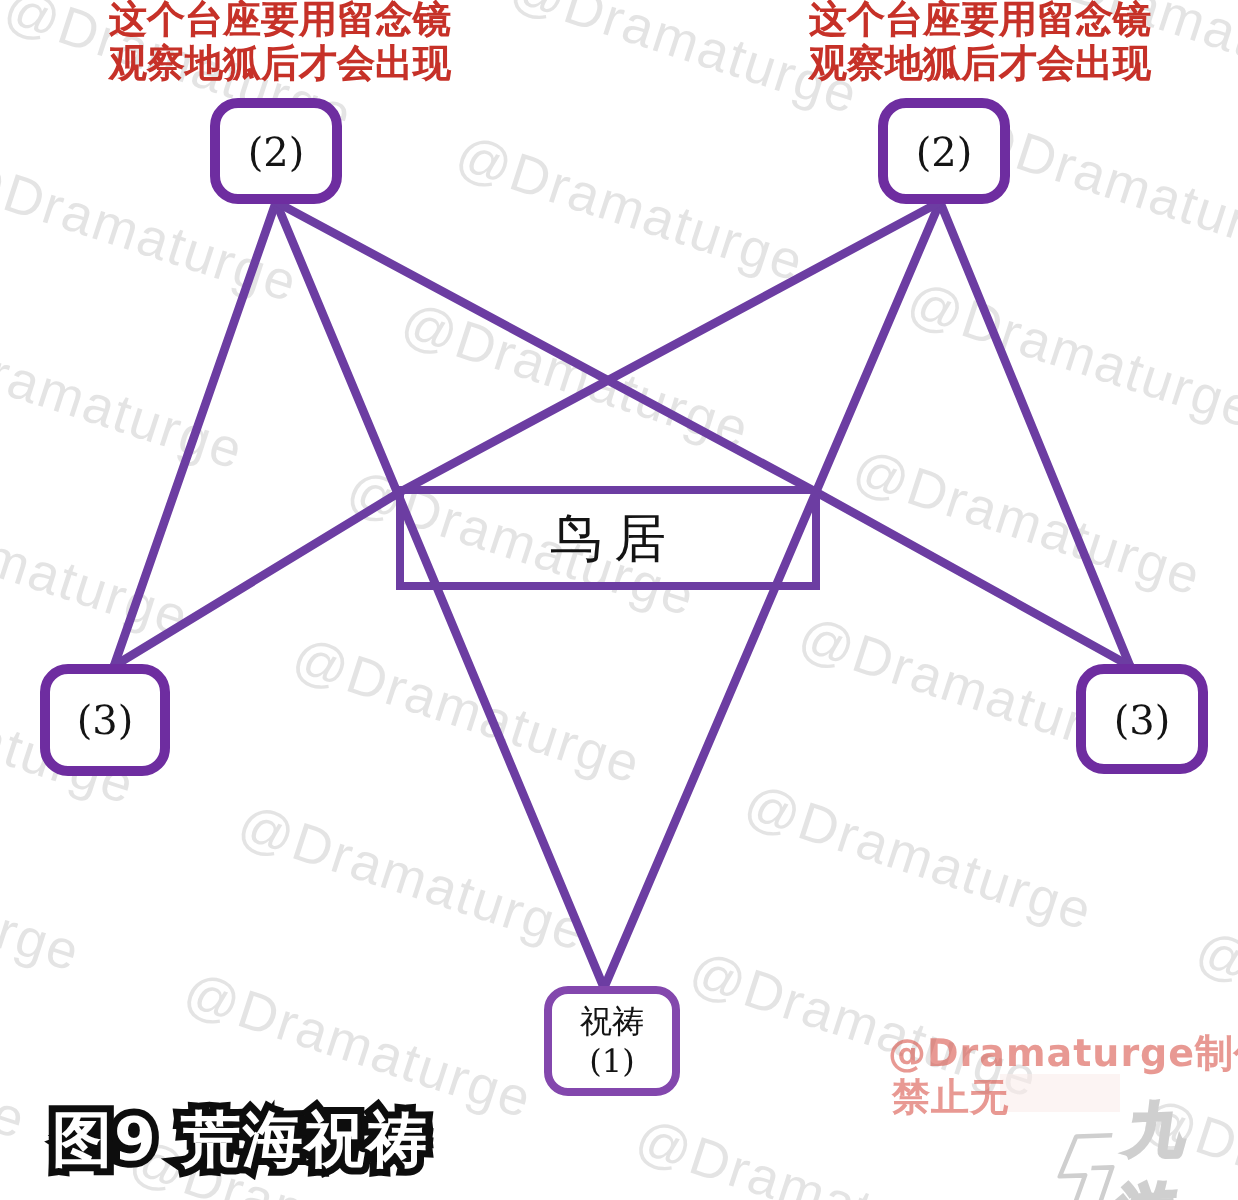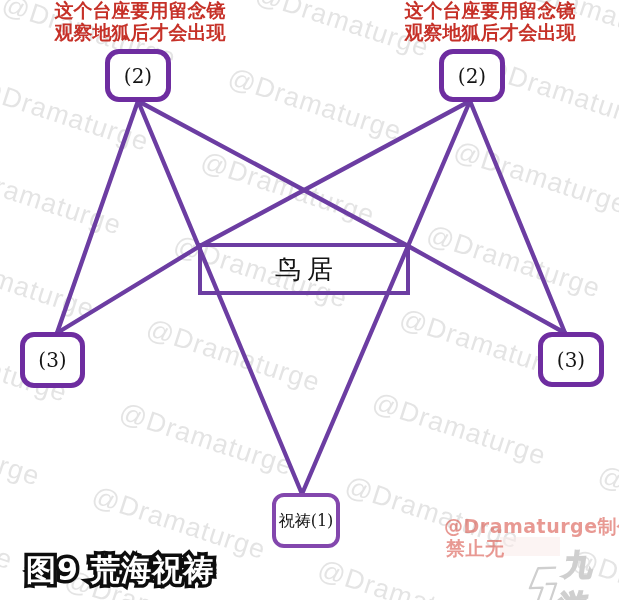--- a/index.html
+++ b/index.html
@@ -36,21 +36,21 @@
     display:flex; align-items:center; justify-content:center;
     font-family:"DejaVu Serif",serif; font-size:20px; color:#141414; z-index:4;
   }
   .node-tl { left:105px; top:49px;  width:66px; height:53px; }
   .node-tr { left:439px; top:49px;  width:66px; height:53px; }
   .node-l  { left:20px;  top:332px; width:65px; height:56px; }
   .node-r  { left:538px; top:332px; width:66px; height:55px; }
   .node-b  {
     left:272px; top:493px; width:68px; height:55px;
     border-width:4px; border-color:#8347ad; border-radius:12px;
-    flex-direction:row; font-size:16px; line-height:20px;
+    flex-direction:column; font-size:16px; line-height:20px;
   }
   .node-b .node-sub { font-size:16px; }
 
   .annotation {
     position:absolute; top:0; width:200px; text-align:center;
     color:#c63128; font-weight:bold; font-size:19px; line-height:21.5px;
     z-index:5; font-family:"DejaVu Sans",sans-serif;
   }
   .annotation-left  { left:40px; }
   .annotation-right { left:390px; }

